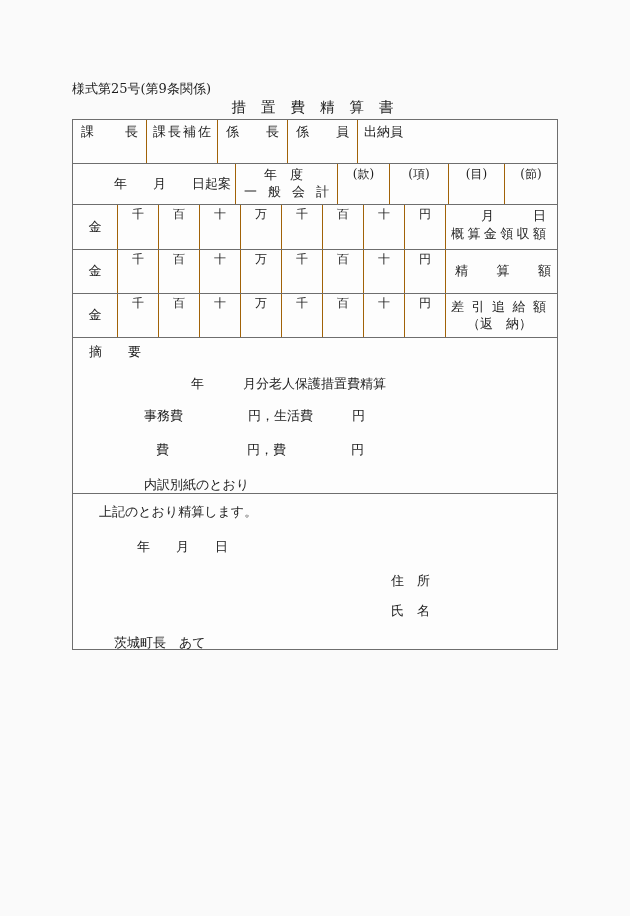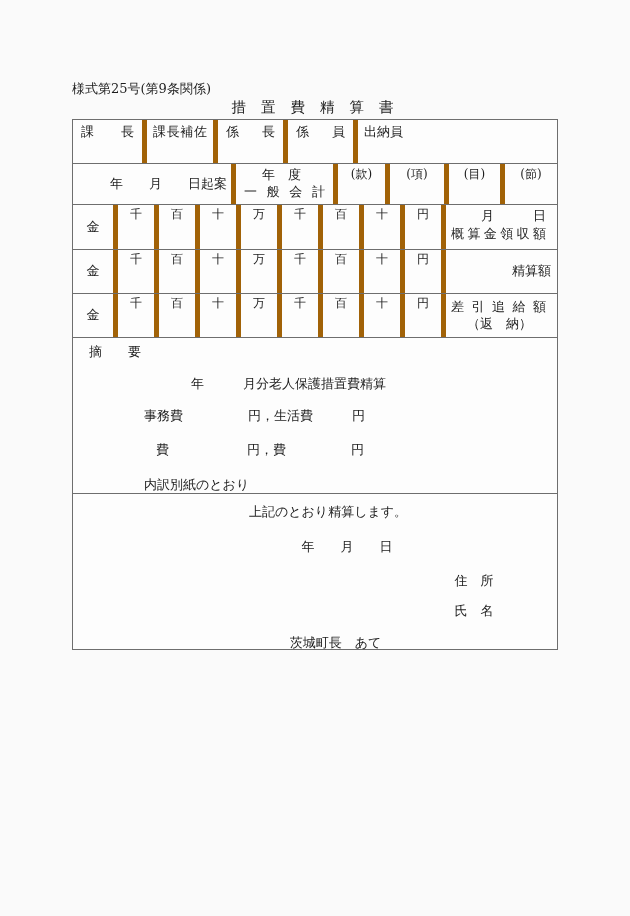--- a/index.html
+++ b/index.html
@@ -24,21 +24,21 @@
 
   .tbl {
     position:absolute; left:72px; top:119px; width:486px;
     box-sizing:border-box;
     border:1px solid #6e6e6e;
     background:#fdfdfd;
     font-size:13px; line-height:1.15;
   }
   .row { display:flex; border-bottom:1px solid #6e6e6e; box-sizing:border-box; }
   .row:last-child { border-bottom:none; }
-  .cell { border-right:5px solid #a16207; box-sizing:border-box; }
+  .cell { border-right:1px solid #a16207; box-sizing:border-box; }
   .cell:last-child { border-right:none; }
 
   
   .r-approval { height:44px; }
   .r-approval .cell { padding:5px 8px 0 8px; }
   .jspread { text-align:justify; text-align-last:justify; }
   .c-a1 { width:74px; } .c-a2 { width:71px; padding:5px 6px 0 6px !important; }
   .c-a3 { width:70px; } .c-a4 { width:70px; }
   .c-a5 { flex:1; text-align:left; padding:5px 0 0 6px !important; }
 
@@ -52,37 +52,37 @@
   .c-budget { text-align:center; padding-top:4px; font-size:12px; }
   .c-k1 { width:52px; } .c-k2 { width:59px; } .c-k3 { width:56px; } .c-k4 { flex:1; }
 
   
   .r-amt { height:44px; }
   .r-amt.first { height:45px; }
   .c-cur { width:45px; display:flex; align-items:center; justify-content:center; }
   .c-digit { width:41px; text-align:center; padding-top:3px; font-size:12px; }
   .c-amt-label { flex:1; display:flex; flex-direction:column; }
   .c-amt-label.top2 { padding-top:4px; gap:3px; }
-  .c-amt-label.mid1 { justify-content:center;align-items:flex-end; }
+  .c-amt-label.mid1 { justify-content:center; }
   .c-amt-label.mid2 { justify-content:center; gap:2px; }
   .lbl-date { text-align:right; padding-right:11px; }
   .lbl-justify { text-align:justify; text-align-last:justify; padding:0 11px 0 5px; }
   .lbl-justify.wide { padding:0 6px 0 9px; }
   .lbl-center { text-align:center; padding-right:4px; }
 
   
   .r-summary { height:156px; display:block; padding-top:7px; }
   .s-heading { margin-left:16px; }
   .s-line1 { margin-left:118px; margin-top:17px; }
   .s-line2 { margin-left:71px;  margin-top:17px; }
   .s-line3 { margin-left:83px;  margin-top:19px; }
   .s-line4 { margin-left:71px;  margin-top:20px; }
 
   
-  .r-footer { height:155px; display:block; padding-top:11px;text-align:center; }
+  .r-footer { height:155px; display:block; padding-top:11px; }
   .f-decl { margin-left:26px; }
   .f-date { margin-left:64px;  margin-top:20px; }
   .f-addr { margin-left:318px; margin-top:19px; }
   .f-name { margin-left:318px; margin-top:15px; }
   .f-to   { margin-left:41px;  margin-top:17px; }
 </style>
 </head>
 <body>
 
 <div class="page">

